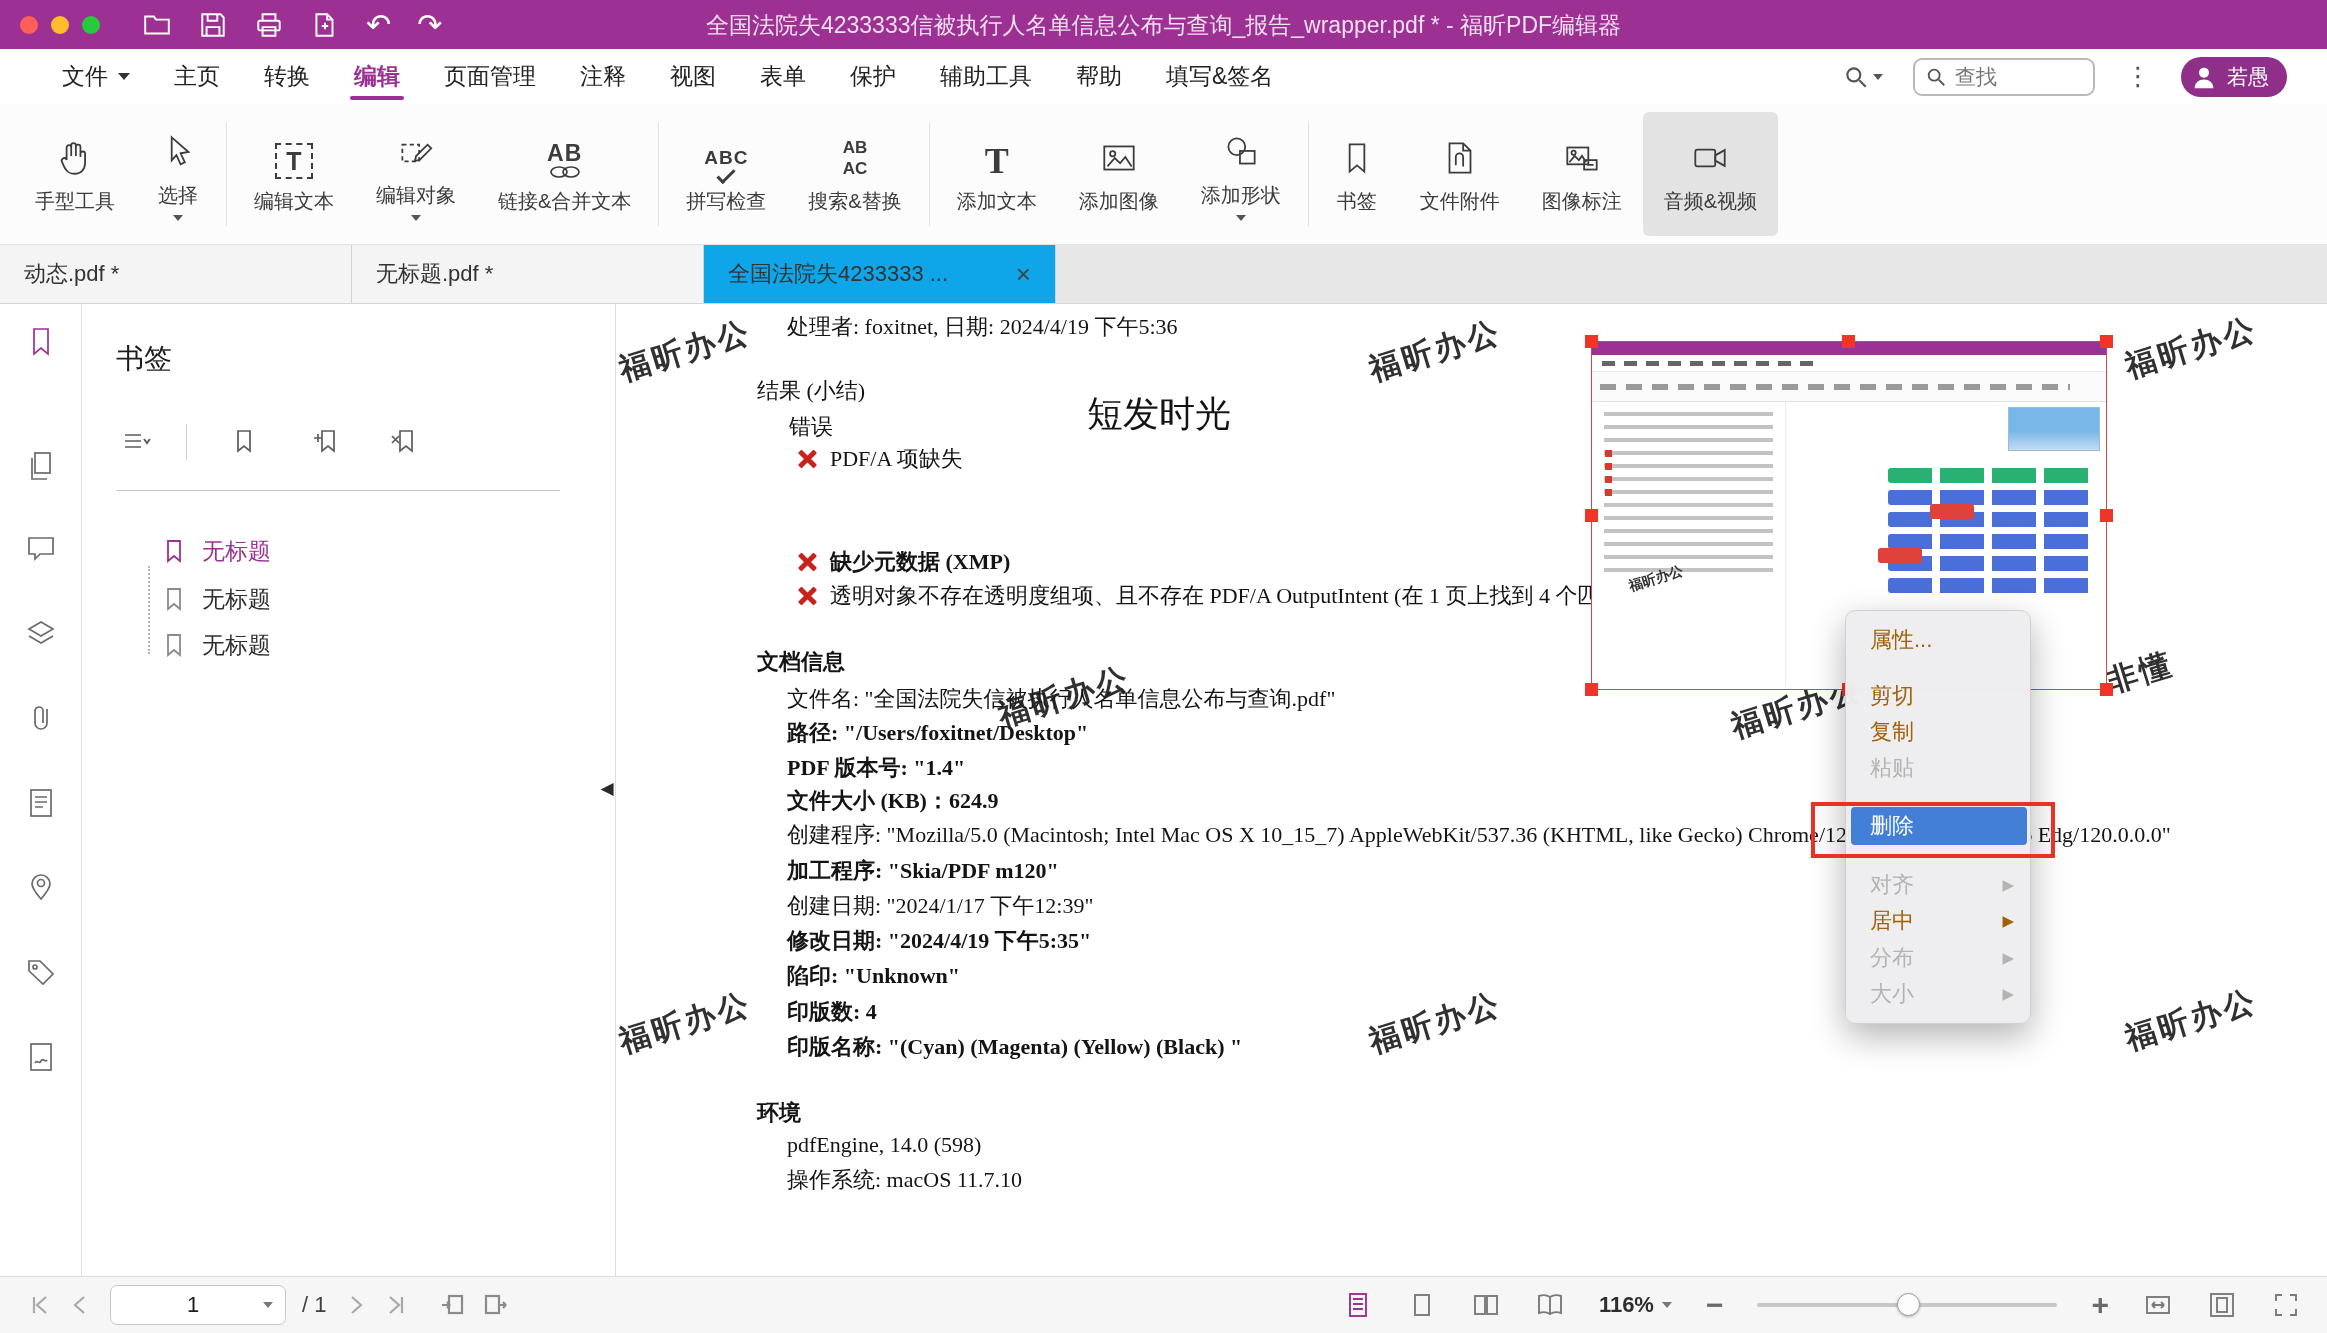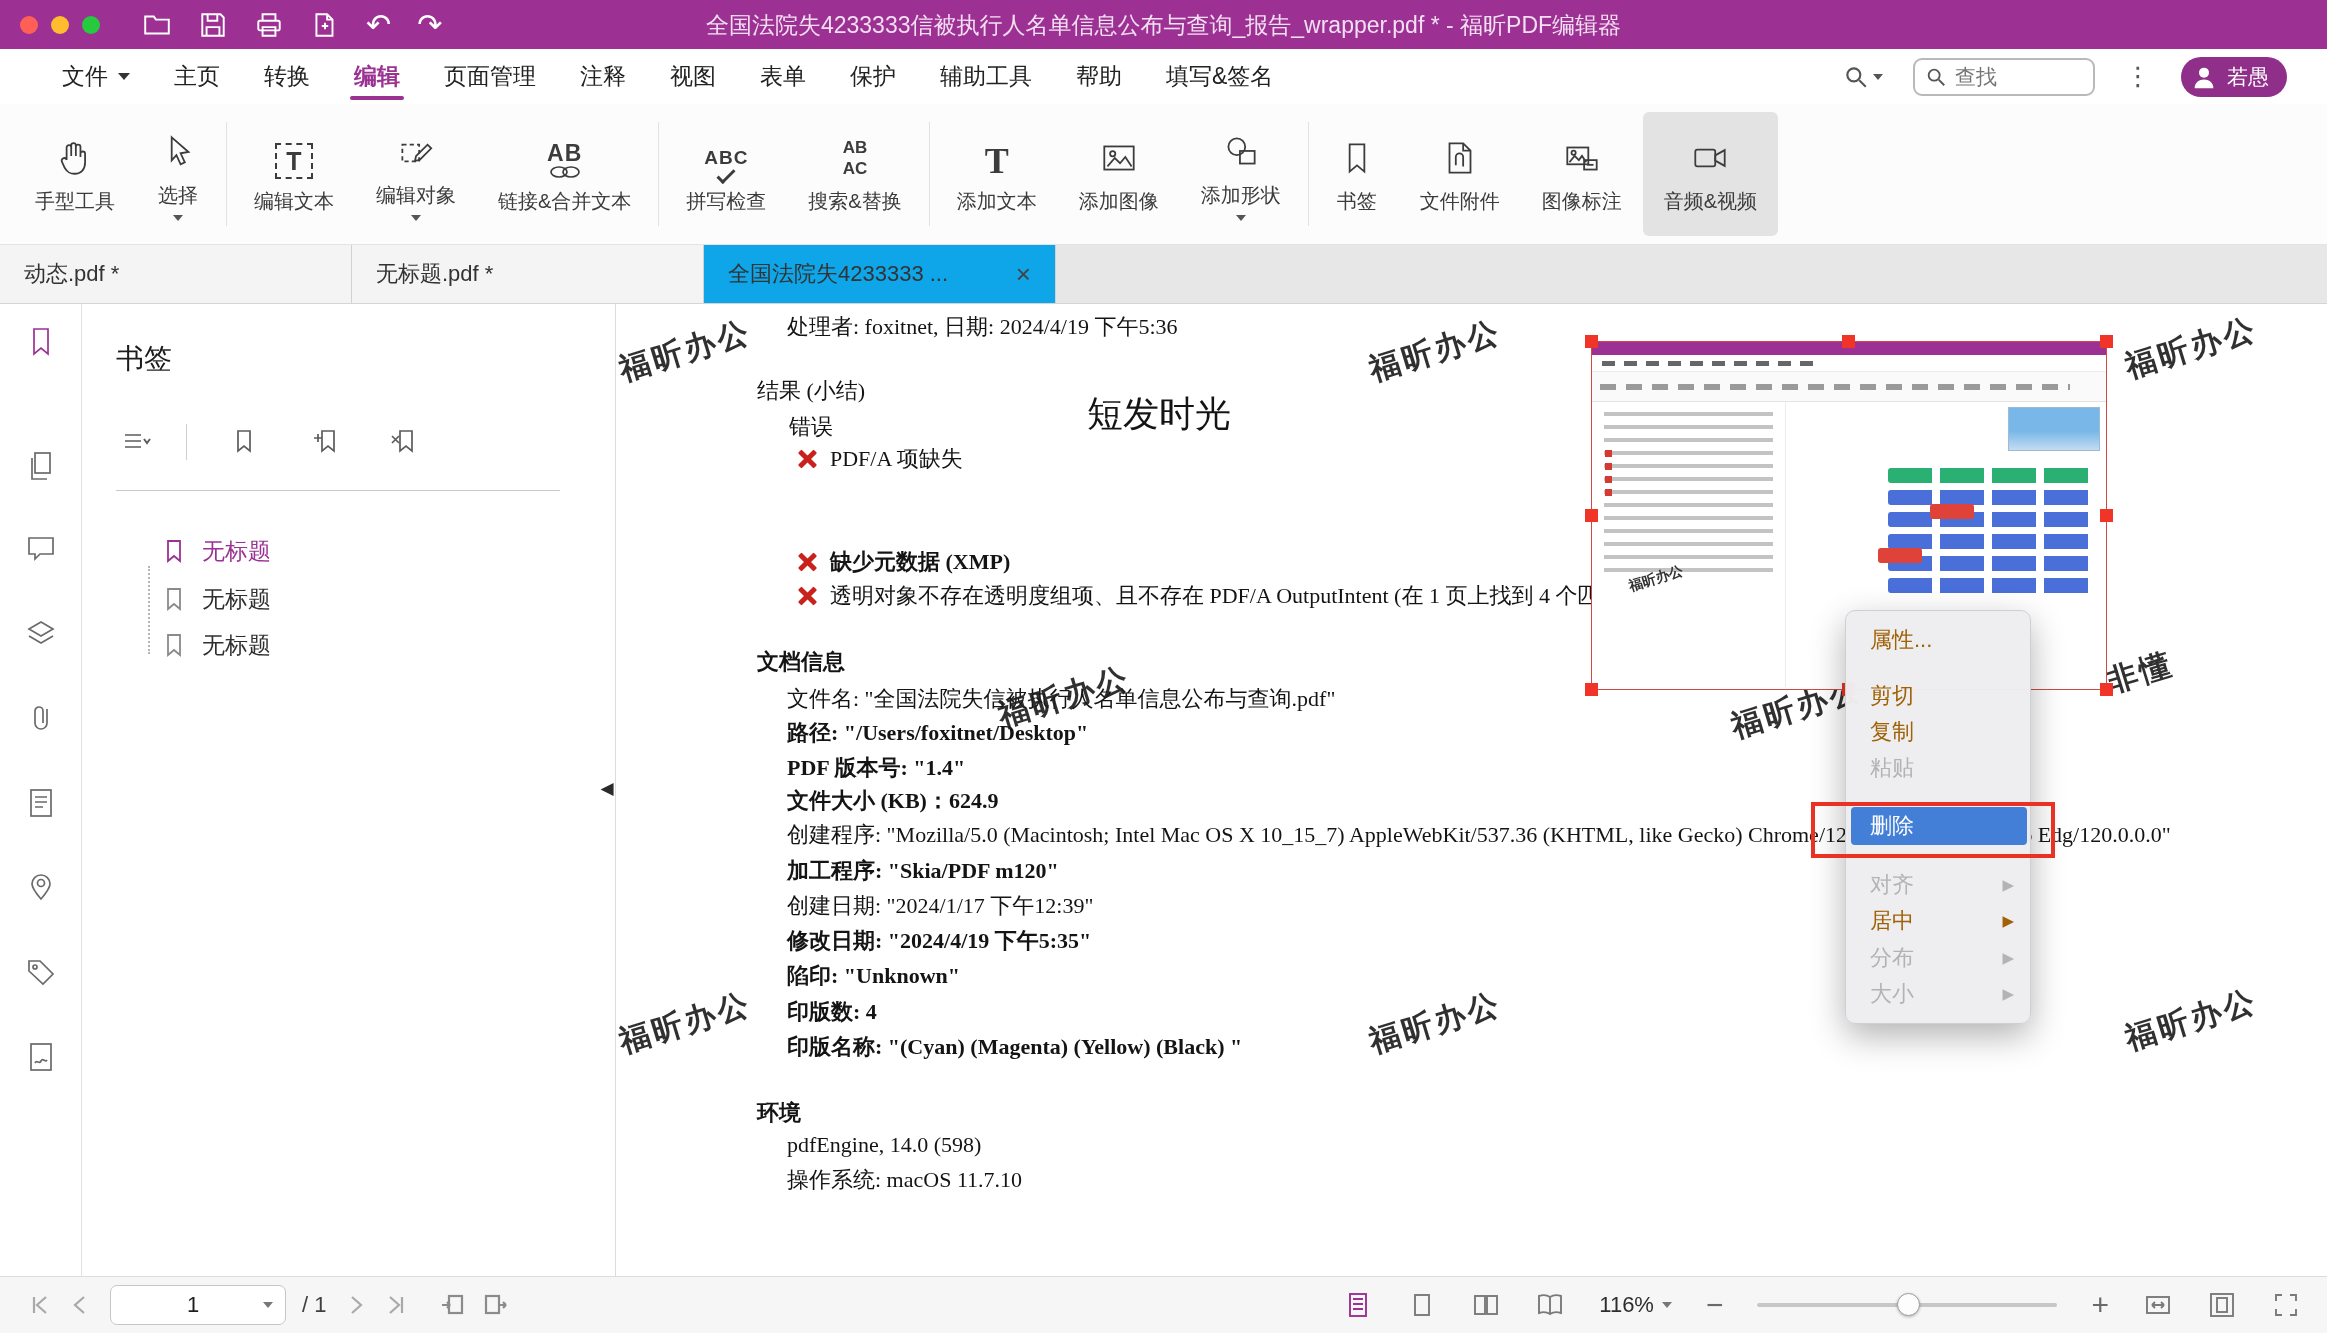--- a/index.html
+++ b/index.html
@@ -112,21 +112,21 @@
 
   
   .statusbar{position:absolute;left:0;right:0;bottom:0;height:57px;background:#f6f6f6;border-top:1px solid #dcdcdc;display:flex;align-items:center;padding:0 26px;gap:16px;color:#6a6a6a;}
   .sb-ic{width:26px;height:26px;}
   .sb-ic svg{width:26px;height:26px;stroke:#a9a9a9;fill:none;stroke-width:2.2;display:block;}
   .sb-ic.en svg{stroke:#8b8b8b;}
   .pagebox{width:176px;height:40px;border:1px solid #c6c6c6;border-radius:7px;background:#fff;display:flex;align-items:center;padding:0 12px;color:#1e1e1e;font-size:22px;}
   .pagebox input{flex:1;text-align:center;border:none;outline:none;font-size:22px;color:#1e1e1e;background:transparent;width:100px;font-family:inherit;}
   .pb-caret{width:0;height:0;border-left:5px solid transparent;border-right:5px solid transparent;border-top:6px solid #777;}
   .ptotal{font-size:22px;color:#3f3f3f;}
-  .sb-right{margin-left:auto;display:flex;align-items:center;gap:34px;}
+  .sb-right{margin-left:auto;display:flex;align-items:center;gap:34px;font-weight:bold;}
   .vic{width:30px;height:30px;}
   .vic svg{width:30px;height:30px;stroke:#7a7a7a;fill:none;stroke-width:1.9;display:block;}
   .vic.active svg{stroke:#9b3192;}
   .zoom{display:flex;align-items:center;gap:8px;font-size:22px;color:#2e2e2e;}
   .pm{font-size:30px;color:#6a6a6a;line-height:1;}
   .slider{width:300px;height:4px;background:#c7c7c7;border-radius:2px;position:relative;}
   .knob{position:absolute;left:140px;top:-10px;width:23px;height:23px;border-radius:50%;background:#fdfdfd;border:1px solid #9c9c9c;box-shadow:0 1px 3px rgba(0,0,0,.25);}
 </style>
 </head>
 <body>

